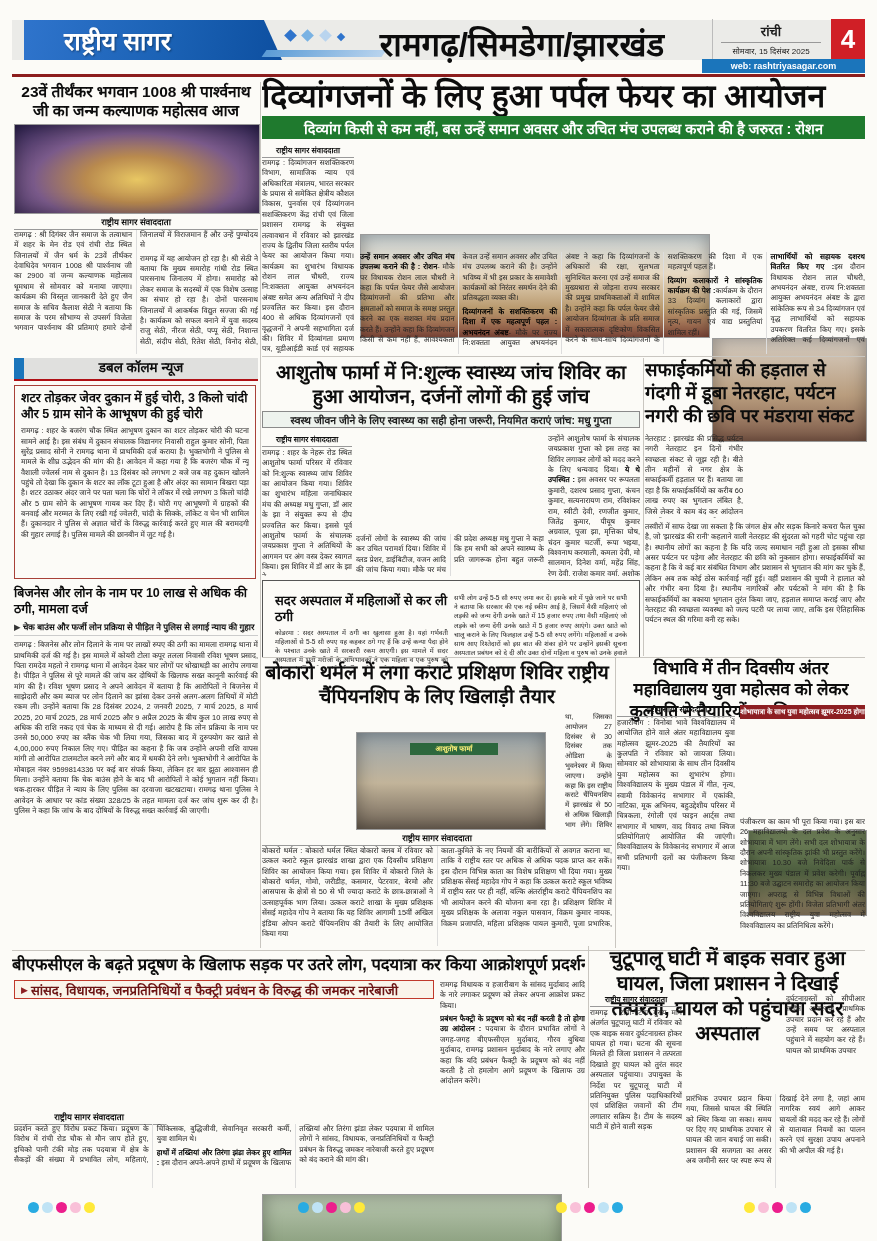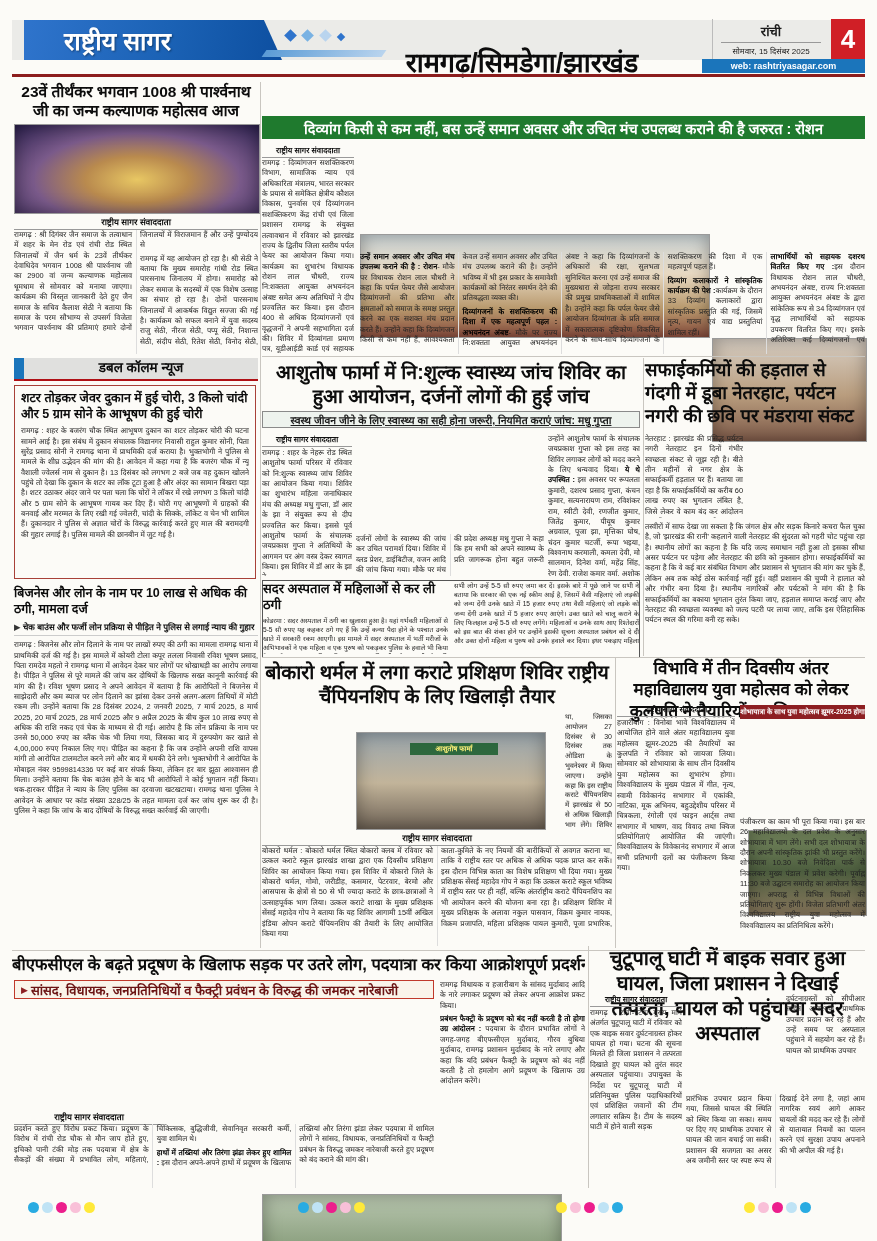--- a/index.html
+++ b/index.html
@@ -41,21 +41,21 @@
     <div class="abs" style="left:12px;top:4px;width:258px;height:40px;background:linear-gradient(100deg,#2f74cc 0%,#1b62b5 55%,#0d4fa0 100%);clip-path:polygon(0 0,93% 0,100% 100%,0 100%);display:flex;align-items:center;">
       <span style="color:#fff;font-weight:bold;font-size:25px;padding-left:40px;text-shadow:1px 1px 2px rgba(0,0,0,.4);">राष्ट्रीय सागर</span>
     </div>
     <div class="abs" style="left:252px;top:34px;width:120px;height:7px;background:linear-gradient(90deg,#5b9bd5,#b9d4ee);transform:skewX(-35deg);"></div>
     <div class="abs" style="left:272px;top:10px;width:70px;height:26px;">
       <span class="diamond" style="background:#2f74cc;"></span>
       <span class="diamond" style="background:#79b2e3;"></span>
       <span class="diamond" style="background:#b9d4ee;"></span>
       <span class="diamond" style="background:#2f74cc;width:6px;height:6px;"></span>
     </div>
-    <div class="abs hl center" style="left:310px;top:8px;width:400px;font-size:27px;margin-top:23px;">रामगढ़/सिमडेगा/झारखंड</div>
+    <div class="abs hl center" style="left:310px;top:8px;width:400px;font-size:33px;">रामगढ़/सिमडेगा/झारखंड</div>
     <div class="abs" style="left:700px;top:3px;width:116px;height:40px;border-left:1px solid #bbb;text-align:center;">
       <div style="font-weight:bold;font-size:13px;margin-top:3px;">रांची</div>
       <div style="font-size:8px;border-top:1px solid #999;margin:2px 8px 0 8px;padding-top:2px;">सोमवार, 15 दिसंबर 2025</div>
     </div>
     <div class="abs" style="left:819px;top:3px;width:34px;height:40px;background:#d01f26;color:#fff;font-weight:bold;font-size:26px;display:flex;align-items:center;justify-content:center;">
       <span>4</span>
     </div>
     <div class="abs" style="left:690px;top:43px;width:163px;height:14px;background:#1b75bb;color:#fff;font-size:9px;font-weight:bold;text-align:center;line-height:14px;">
       <span>web: rashtriyasagar.com</span>
     </div>
@@ -79,49 +79,50 @@
     <div class="body-text" style="height:136px;">रामगढ़ : शहर के बजरंग चौक स्थित आभूषण दुकान का शटर तोड़कर चोरी की घटना सामने आई है। इस संबंध में दुकान संचालक विद्यानगर निवासी राहुल कुमार सोनी, पिता सुरेंद्र प्रसाद सोनी ने रामगढ़ थाना में प्राथमिकी दर्ज कराया है। भुक्तभोगी ने पुलिस से मामले के शीघ्र उद्भेदन की मांग की है। आवेदन में कहा गया है कि बजरंग चौक में न्यू वैशाली ज्वेलर्स नाम से दुकान है। 13 दिसंबर को लगभग 2 बजे जब वह दुकान खोलने पहुंचे तो देखा कि दुकान के शटर का लॉक टूटा हुआ है और अंदर का सामान बिखरा पड़ा है। शटर उठाकर अंदर जाने पर पता चला कि चोरों ने लॉकर में रखे लगभग 3 किलो चांदी और 5 ग्राम सोने के आभूषण गायब कर दिए हैं। चोरी गए आभूषणों में ग्राहकों की बनवाई और मरम्मत के लिए रखी गई ज्वेलरी, चांदी के सिक्के, लॉकेट व चेन भी शामिल हैं। दुकानदार ने पुलिस से अज्ञात चोरों के विरुद्ध कार्रवाई करते हुए माल की बरामदगी की गुहार लगाई है। पुलिस मामले की छानबीन में जुट गई है।</div>
   </div>
   <div class="abs" style="left:14px;top:586px;width:244px;height:362px;">
     <div class="hl" style="font-size:12.5px;">बिजनेस और लोन के नाम पर 10 लाख से अधिक की ठगी, मामला दर्ज</div>
     <div style="font-size:8.5px;font-weight:bold;color:#111;margin:4px 0;border-bottom:1px solid #ccc;padding-bottom:3px;">
       <span style="color:#333;">▶ </span><span>चेक बाउंस और फर्जी लोन प्रक्रिया से पीड़ित ने पुलिस से लगाई न्याय की गुहार</span>
     </div>
     <div class="body-text" style="height:300px;">रामगढ़ : बिजनेस और लोन दिलाने के नाम पर लाखों रुपए की ठगी का मामला रामगढ़ थाना में प्राथमिकी दर्ज की गई है। इस मामले में कोयरी टोला कपूर तलला निवासी रविश भूषण प्रसाद, पिता रामदेव महतो ने रामगढ़ थाना में आवेदन देकर चार लोगों पर धोखाधड़ी का आरोप लगाया है। पीड़ित ने पुलिस से पूरे मामले की जांच कर दोषियों के खिलाफ सख्त कानूनी कार्रवाई की मांग की है। रविश भूषण प्रसाद ने अपने आवेदन में बताया है कि आरोपितों ने बिजनेस में साझेदारी और कम ब्याज पर लोन दिलाने का झांसा देकर उनसे अलग-अलग तिथियों में मोटी रकम ली। उन्होंने बताया कि 28 दिसंबर 2024, 2 जनवरी 2025, 7 मार्च 2025, 8 मार्च 2025, 20 मार्च 2025, 28 मार्च 2025 और 9 अप्रैल 2025 के बीच कुल 10 लाख रुपए से अधिक की राशि नकद एवं चेक के माध्यम से दी गई। आरोप है कि लोन प्रक्रिया के नाम पर उनसे 50,000 रुपए का ब्लैंक चेक भी लिया गया, जिसका बाद में दुरुपयोग कर खाते से 4,00,000 रुपए निकाल लिए गए। पीड़ित का कहना है कि जब उन्होंने अपनी राशि वापस मांगी तो आरोपित टालमटोल करने लगे और बाद में धमकी देने लगे। भुक्तभोगी ने आरोपित के मोबाइल नंबर 9599814336 पर कई बार संपर्क किया, लेकिन हर बार झूठा आश्वासन ही मिला। उन्होंने बताया कि चेक बाउंस होने के बाद भी आरोपितों ने कोई भुगतान नहीं किया। थक-हारकर पीड़ित ने न्याय के लिए पुलिस का दरवाजा खटखटाया। रामगढ़ थाना पुलिस ने आवेदन के आधार पर कांड संख्या 328/25 के तहत मामला दर्ज कर जांच शुरू कर दी है। पुलिस ने कहा कि जांच के बाद दोषियों के विरुद्ध सख्त कार्रवाई की जाएगी।</div>
   </div>
 
+  <div class="abs hl" style="left:262px;top:76px;width:603px;font-size:32px;white-space:nowrap;overflow:hidden;">दिव्यांगजनों के लिए हुआ पर्पल फेयर का आयोजन</div>
   <div class="abs" style="left:262px;top:116px;width:603px;height:23px;background:#1f7a2e;color:#fff;display:flex;align-items:center;justify-content:center;">
     <span style="font-size:14.5px;font-weight:bold;">दिव्यांग किसी से कम नहीं, बस उन्हें समान अवसर और उचित मंच उपलब्ध कराने की है जरुरत : रोशन</span>
   </div>
   <div class="abs byline byline-rule" style="left:262px;top:145px;width:92px;font-size:7.8px;">राष्ट्रीय सागर संवाददाता</div>
   <div class="abs body-text" style="left:262px;top:158px;width:92px;height:196px;">रामगढ़ : दिव्यांगजन सशक्तिकरण विभाग, सामाजिक न्याय एवं अधिकारिता मंत्रालय, भारत सरकार के प्रयास से समेकित क्षेत्रीय कौशल विकास, पुनर्वास एवं दिव्यांगजन सशक्तिकरण केंद्र रांची एवं जिला प्रशासन रामगढ़ के संयुक्त तत्वावधान में रविवार को झारखंड राज्य के द्वितीय जिला स्तरीय पर्पल फेयर का आयोजन किया गया। कार्यक्रम का शुभारंभ विधायक रोशन लाल चौधरी, राज्य नि:शक्तता आयुक्त अभयनंदन अंबष्ट समेत अन्य अतिथियों ने दीप प्रज्वलित कर किया। इस दौरान 400 से अधिक दिव्यांगजनों एवं वृद्धजनों ने अपनी सहभागिता दर्ज की। शिविर में दिव्यांगता प्रमाण पत्र, यूडीआईडी कार्ड एवं सहायक उपकरणों के लिए पंजीकरण समेत विभिन्न सुविधाएं उपलब्ध कराई गईं।</div>
   <div class="abs photo ph-hall" style="left:360px;top:144px;width:348px;height:102px;"></div>
   <div class="abs photo ph-wheel" style="left:712px;top:144px;width:153px;height:102px;"></div>
   <div class="abs body-text cols5" style="left:360px;top:252px;width:505px;height:102px;">
     <p><b>उन्हें समान अवसर और उचित मंच उपलब्ध कराने की है : रोशन</b><span>- मौके पर विधायक रोशन लाल चौधरी ने कहा कि पर्पल फेयर जैसे आयोजन दिव्यांगजनों की प्रतिभा और क्षमताओं को समाज के समक्ष प्रस्तुत करने का एक सशक्त मंच प्रदान करते हैं। उन्होंने कहा कि दिव्यांगजन किसी से कम नहीं हैं, आवश्यकता केवल उन्हें समान अवसर और उचित मंच उपलब्ध कराने की है। उन्होंने भविष्य में भी इस प्रकार के समावेशी कार्यक्रमों को निरंतर समर्थन देने की प्रतिबद्धता व्यक्त की।</span></p>
     <p><b>दिव्यांगजनों के सशक्तिकरण की दिशा में एक महत्वपूर्ण पहल : अभयनंदन अंबष्ट</b><span>- मौके पर राज्य नि:शक्तता आयुक्त अभयनंदन अंबष्ट ने कहा कि दिव्यांगजनों के अधिकारों की रक्षा, सुलभता सुनिश्चित करना एवं उन्हें समाज की मुख्यधारा से जोड़ना राज्य सरकार की प्रमुख प्राथमिकताओं में शामिल है। उन्होंने कहा कि पर्पल फेयर जैसे आयोजन दिव्यांगता के प्रति समाज में सकारात्मक दृष्टिकोण विकसित करने के साथ-साथ दिव्यांगजनों के सशक्तिकरण की दिशा में एक महत्वपूर्ण पहल हैं।</span></p>
     <p><b>दिव्यांग कलाकारों ने सांस्कृतिक कार्यक्रम की पेश :</b><span>कार्यक्रम के दौरान 33 दिव्यांग कलाकारों द्वारा सांस्कृतिक प्रस्तुति की गई, जिसमें नृत्य, गायन एवं वाद्य प्रस्तुतियां शामिल रहीं।</span></p>
     <p><b>लाभार्थियों को सहायक दशरथ वितरित किए गए :</b><span>इस दौरान विधायक रोशन लाल चौधरी, अभयनंदन अंबष्ट, राज्य नि:शक्तता आयुक्त अभयनंदन अंबष्ट के द्वारा सांकेतिक रूप से 34 दिव्यांगजन एवं वृद्ध लाभार्थियों को सहायक उपकरण वितरित किए गए। इसके अतिरिक्त कई दिव्यांगजनों एवं वृद्धजनों का पंजीकरण एवं कचेली योजना के अंतर्गत आंकलन भी किया गया।</span></p>
   </div>
 
   <div class="abs hl center" style="left:262px;top:360px;width:378px;font-size:19.5px;">आशुतोष फार्मा में नि:शुल्क स्वास्थ्य जांच शिविर का हुआ आयोजन, दर्जनों लोगों की हुई जांच</div>
   <div class="abs" style="left:262px;top:411px;width:378px;height:17px;border:1px solid #8a8a8a;background:#eef3ee;display:flex;align-items:center;justify-content:center;box-sizing:border-box;">
-    <span style="font-size:10.5px;font-weight:bold;color:#1c1c1c;text-decoration:underline;">स्वस्थ जीवन जीने के लिए स्वास्थ्य का सही होना जरूरी, नियमित कराएं जांच: मधु गुप्ता</span>
+    <span style="font-size:10.5px;font-weight:bold;color:#1c1c1c;">स्वस्थ जीवन जीने के लिए स्वास्थ्य का सही होना जरूरी, नियमित कराएं जांच: मधु गुप्ता</span>
   </div>
   <div class="abs byline byline-rule" style="left:262px;top:434px;width:90px;font-size:7.6px;">राष्ट्रीय सागर संवाददाता</div>
   <div class="abs body-text" style="left:262px;top:448px;width:90px;height:128px;">रामगढ़ : शहर के नेहरू रोड स्थित आशुतोष फार्मा परिसर में रविवार को नि:शुल्क स्वास्थ्य जांच शिविर का आयोजन किया गया। शिविर का शुभारंभ महिला जनाधिकार मंच की अध्यक्ष मधु गुप्ता, डॉ आर के झा ने संयुक्त रूप से दीप प्रज्वलित कर किया। इससे पूर्व आशुतोष फार्मा के संचालक जयप्रकाश गुप्ता ने अतिथियों के आगमन पर अंग वस्त्र देकर स्वागत किया। इस शिविर में डॉ आर के झा ने</div>
   <div class="abs photo ph-street" style="left:356px;top:434px;width:188px;height:96px;">
     <div class="banner-strip green" style="left:28%;top:10%;width:44%;">आशुतोष फार्मा</div>
   </div>
   <div class="abs body-text cols2" style="left:356px;top:534px;width:188px;height:42px;">दर्जनों लोगों के स्वास्थ्य की जांच कर उचित परामर्श दिया। शिविर में ब्लड प्रेशर, डाईबिटीज, वजन आदि की जांच किया गया। मौके पर मंच की प्रदेश अध्यक्ष मधु गुप्ता ने कहा कि हम सभी को अपने स्वास्थ्य के प्रति जागरूक होना बहुत जरूरी है। स्वस्थ जीवन जीने के लिए स्वास्थ्य का सही होना जरूरी है।</div>
   <div class="abs body-text" style="left:548px;top:434px;width:92px;height:142px;">
     <p><span>उन्होंने आशुतोष फार्मा के संचालक जयप्रकाश गुप्ता को इस तरह का शिविर लगाकर लोगों को मदद करने के लिए धन्यवाद दिया। </span><b>ये थे उपस्थित :</b><span> इस अवसर पर रूपलता कुमारी, दशरथ प्रसाद गुप्ता, कंचन कुमार, सत्यनारायण राम, रविशंकर राम, स्वीटी देवी, रणजीत कुमार, जितेंद्र कुमार, पीयूष कुमार अग्रवाल, पूजा झा, मृत्तिका घोष, चंदन कुमार चटर्जी, रूपा भइया, बिश्वनाथ करमाली, कमला देवी, मो सालमान, दिनेश वर्मा, महेंद्र सिंह, रेणु देवी, राजेश कुमार वर्मा, अशोक कुमार, अनिल प्रसाद आदि उपस्थित थे।</span></p>
   </div>
 
-  <div class="abs" style="left:262px;top:580px;width:378px;height:78px;border:1px solid #555;padding:0;box-sizing:border-box;display:flex;gap:6px;">
+  <div class="abs" style="left:262px;top:580px;width:378px;height:78px;border:1px solid #555;padding:12px;box-sizing:border-box;display:flex;gap:6px;">
     <div style="width:50%;">
       <div class="hl" style="font-size:13px;margin-bottom:2px;">सदर अस्पताल में महिलाओं से कर ली ठगी</div>
       <div class="body-text" style="font-size:6.6px;height:38px;">कोडरमा : सदर अस्पताल में ठगी का खुलासा हुआ है। यहां गर्भवती महिलाओं से 5-5 सौ रुपए यह कहकर ठगे गए हैं कि उन्हें कन्या पैदा होने के पश्चात उनके खाते में सरकारी रकम आएगी। इस मामले में सदर अस्पताल में भर्ती मरीजों के अभिभावकों ने एक महिला व एक पुरुष को पकड़कर पुलिस के हवाले भी किया है। पकड़े गए पुरुष व महिला की पहचान करमा निवासी सरोज कुमारी और पति नरेश कुमार के रूप में की गई है। इधर मामले को लेकर सदर अस्पताल में भर्ती महिला मरीजों ने बताया कि सरोज कुमारी और उनके पति नरेश कुमार रविवार सुबह हमारे वार्ड में आए और कहा कि</div>
     </div>
     <div class="body-text" style="width:50%;font-size:6.6px;height:66px;">सभी लोग उन्हें 5-5 सौ रुपए जमा कर दें। इसके बारे में पूछे जाने पर सभी ने बताया कि सरकार की एक नई स्कीम आई है, जिसमें वैसी महिलाएं जो लड़की को जन्म देंगी उनके खाते में 15 हजार रुपए तथा वैसी महिलाएं जो लड़के को जन्म देंगी उनके खाते में 5 हजार रुपए आएंगे। उक्त खाते को चालू कराने के लिए फिलहाल उन्हें 5-5 सौ रुपए लगेंगे। महिलाओं व उनके साथ आए रिश्तेदारों को इस बात की शंका होने पर उन्होंने इसकी सूचना अस्पताल प्रबंधन को दे दी और उक्त दोनों महिला व पुरुष को उनके हवाले कर दिया। इधर पकड़ाए महिला पुरुष से जब अस्पताल प्रबंधन ने बातचीत की तो उसने बताया कि उन्हें किसी पूनम और संगीता नाम की महिला का फोन आया था। उनके द्वारा नौकरी दिलाने के नाम पर इनसे 20 हजार रुपए भी लिए गए थे।</div>
   </div>
 
   <div class="abs hl" style="left:645px;top:358px;width:220px;font-size:18.5px;">सफाईकर्मियों की हड़ताल से गंदगी में डूबा नेतरहाट, पर्यटन नगरी की छवि पर मंडराया संकट</div>
   <div class="abs body-text" style="left:645px;top:434px;width:98px;height:84px;">नेतरहाट : झारखंड की प्रसिद्ध पर्यटन नगरी नेतरहाट इन दिनों गंभीर स्वच्छता संकट से जूझ रही है। बीते तीन महीनों से नगर क्षेत्र के सफाईकर्मी हड़ताल पर हैं। बताया जा रहा है कि सफाईकर्मियों का करीब 60 लाख रुपए का भुगतान लंबित है, जिसे लेकर वे काम बंद कर आंदोलन पर हैं। हड़ताल का सीधा असर नेतरहाट की सड़कों, चौक-चौराहों और पर्यटन स्थलों पर साफ दिख रहा है। जगह-जगह कूड़े के ढेर लगे हैं, जिससे स्थानीय लोगों और यहां पहुंचने वाले पर्यटकों को भारी परेशानी हो रही है।</div>
   <div class="abs photo ph-forest" style="left:748px;top:434px;width:117px;height:84px;"></div>

